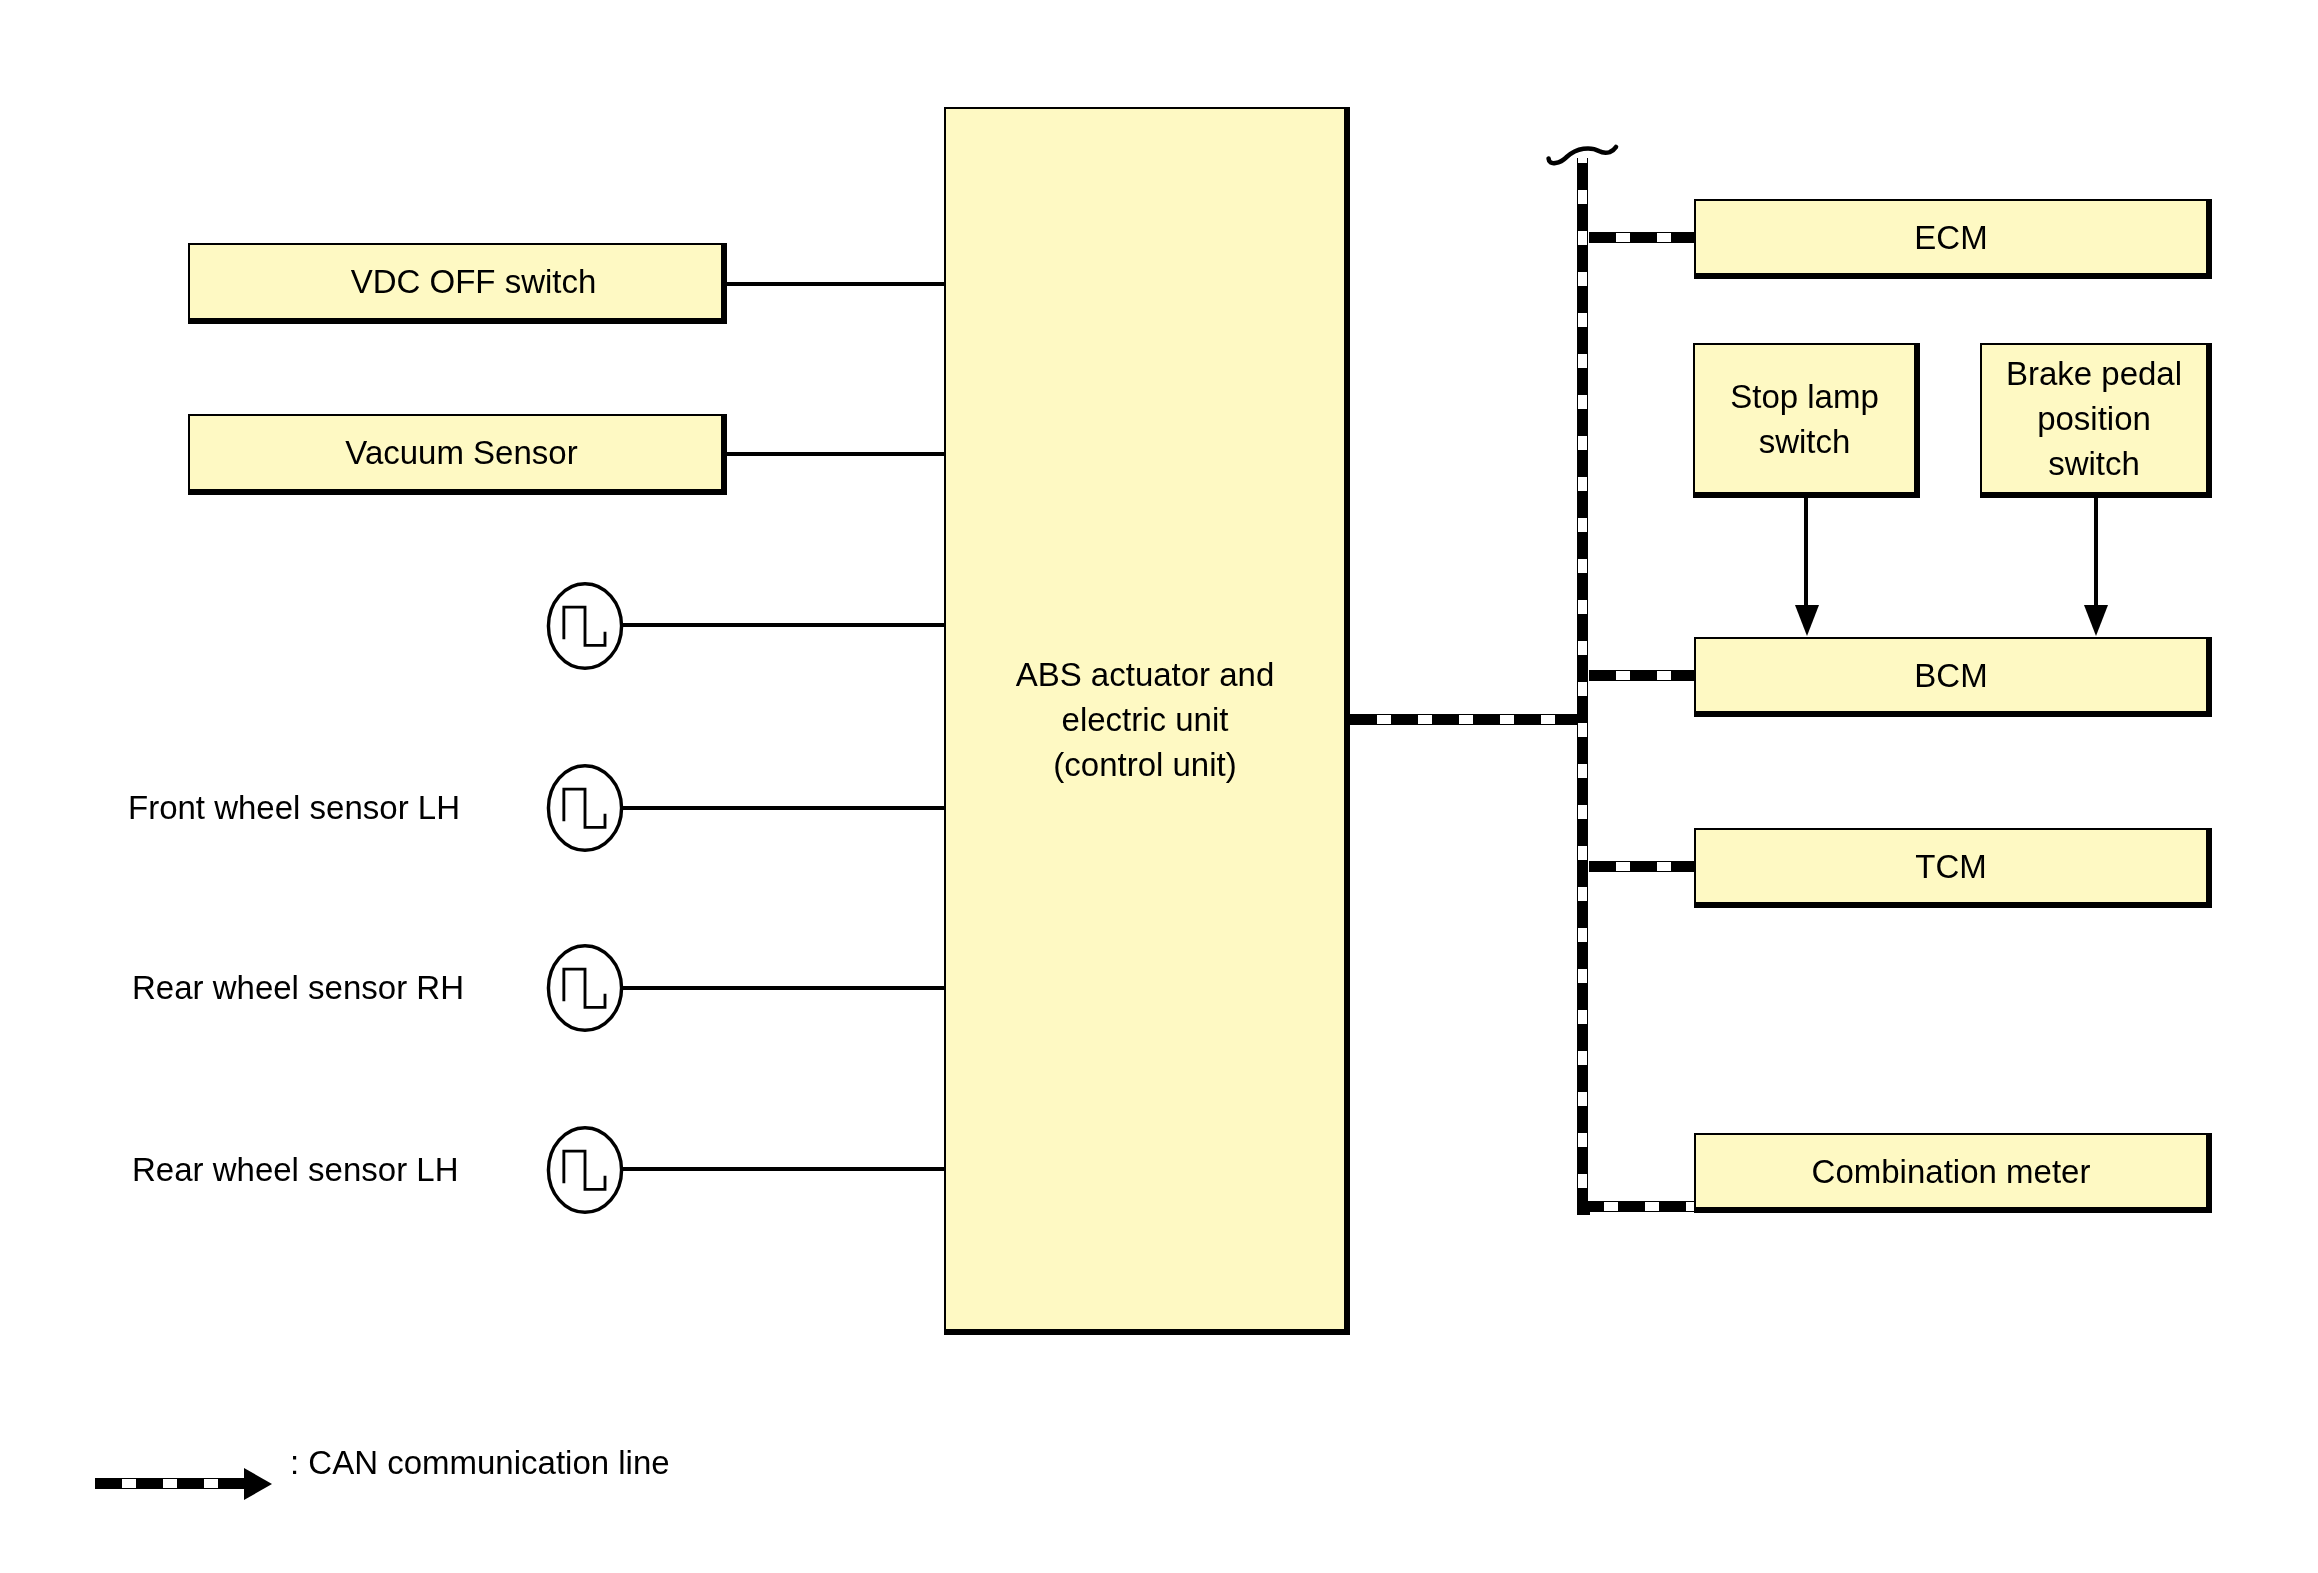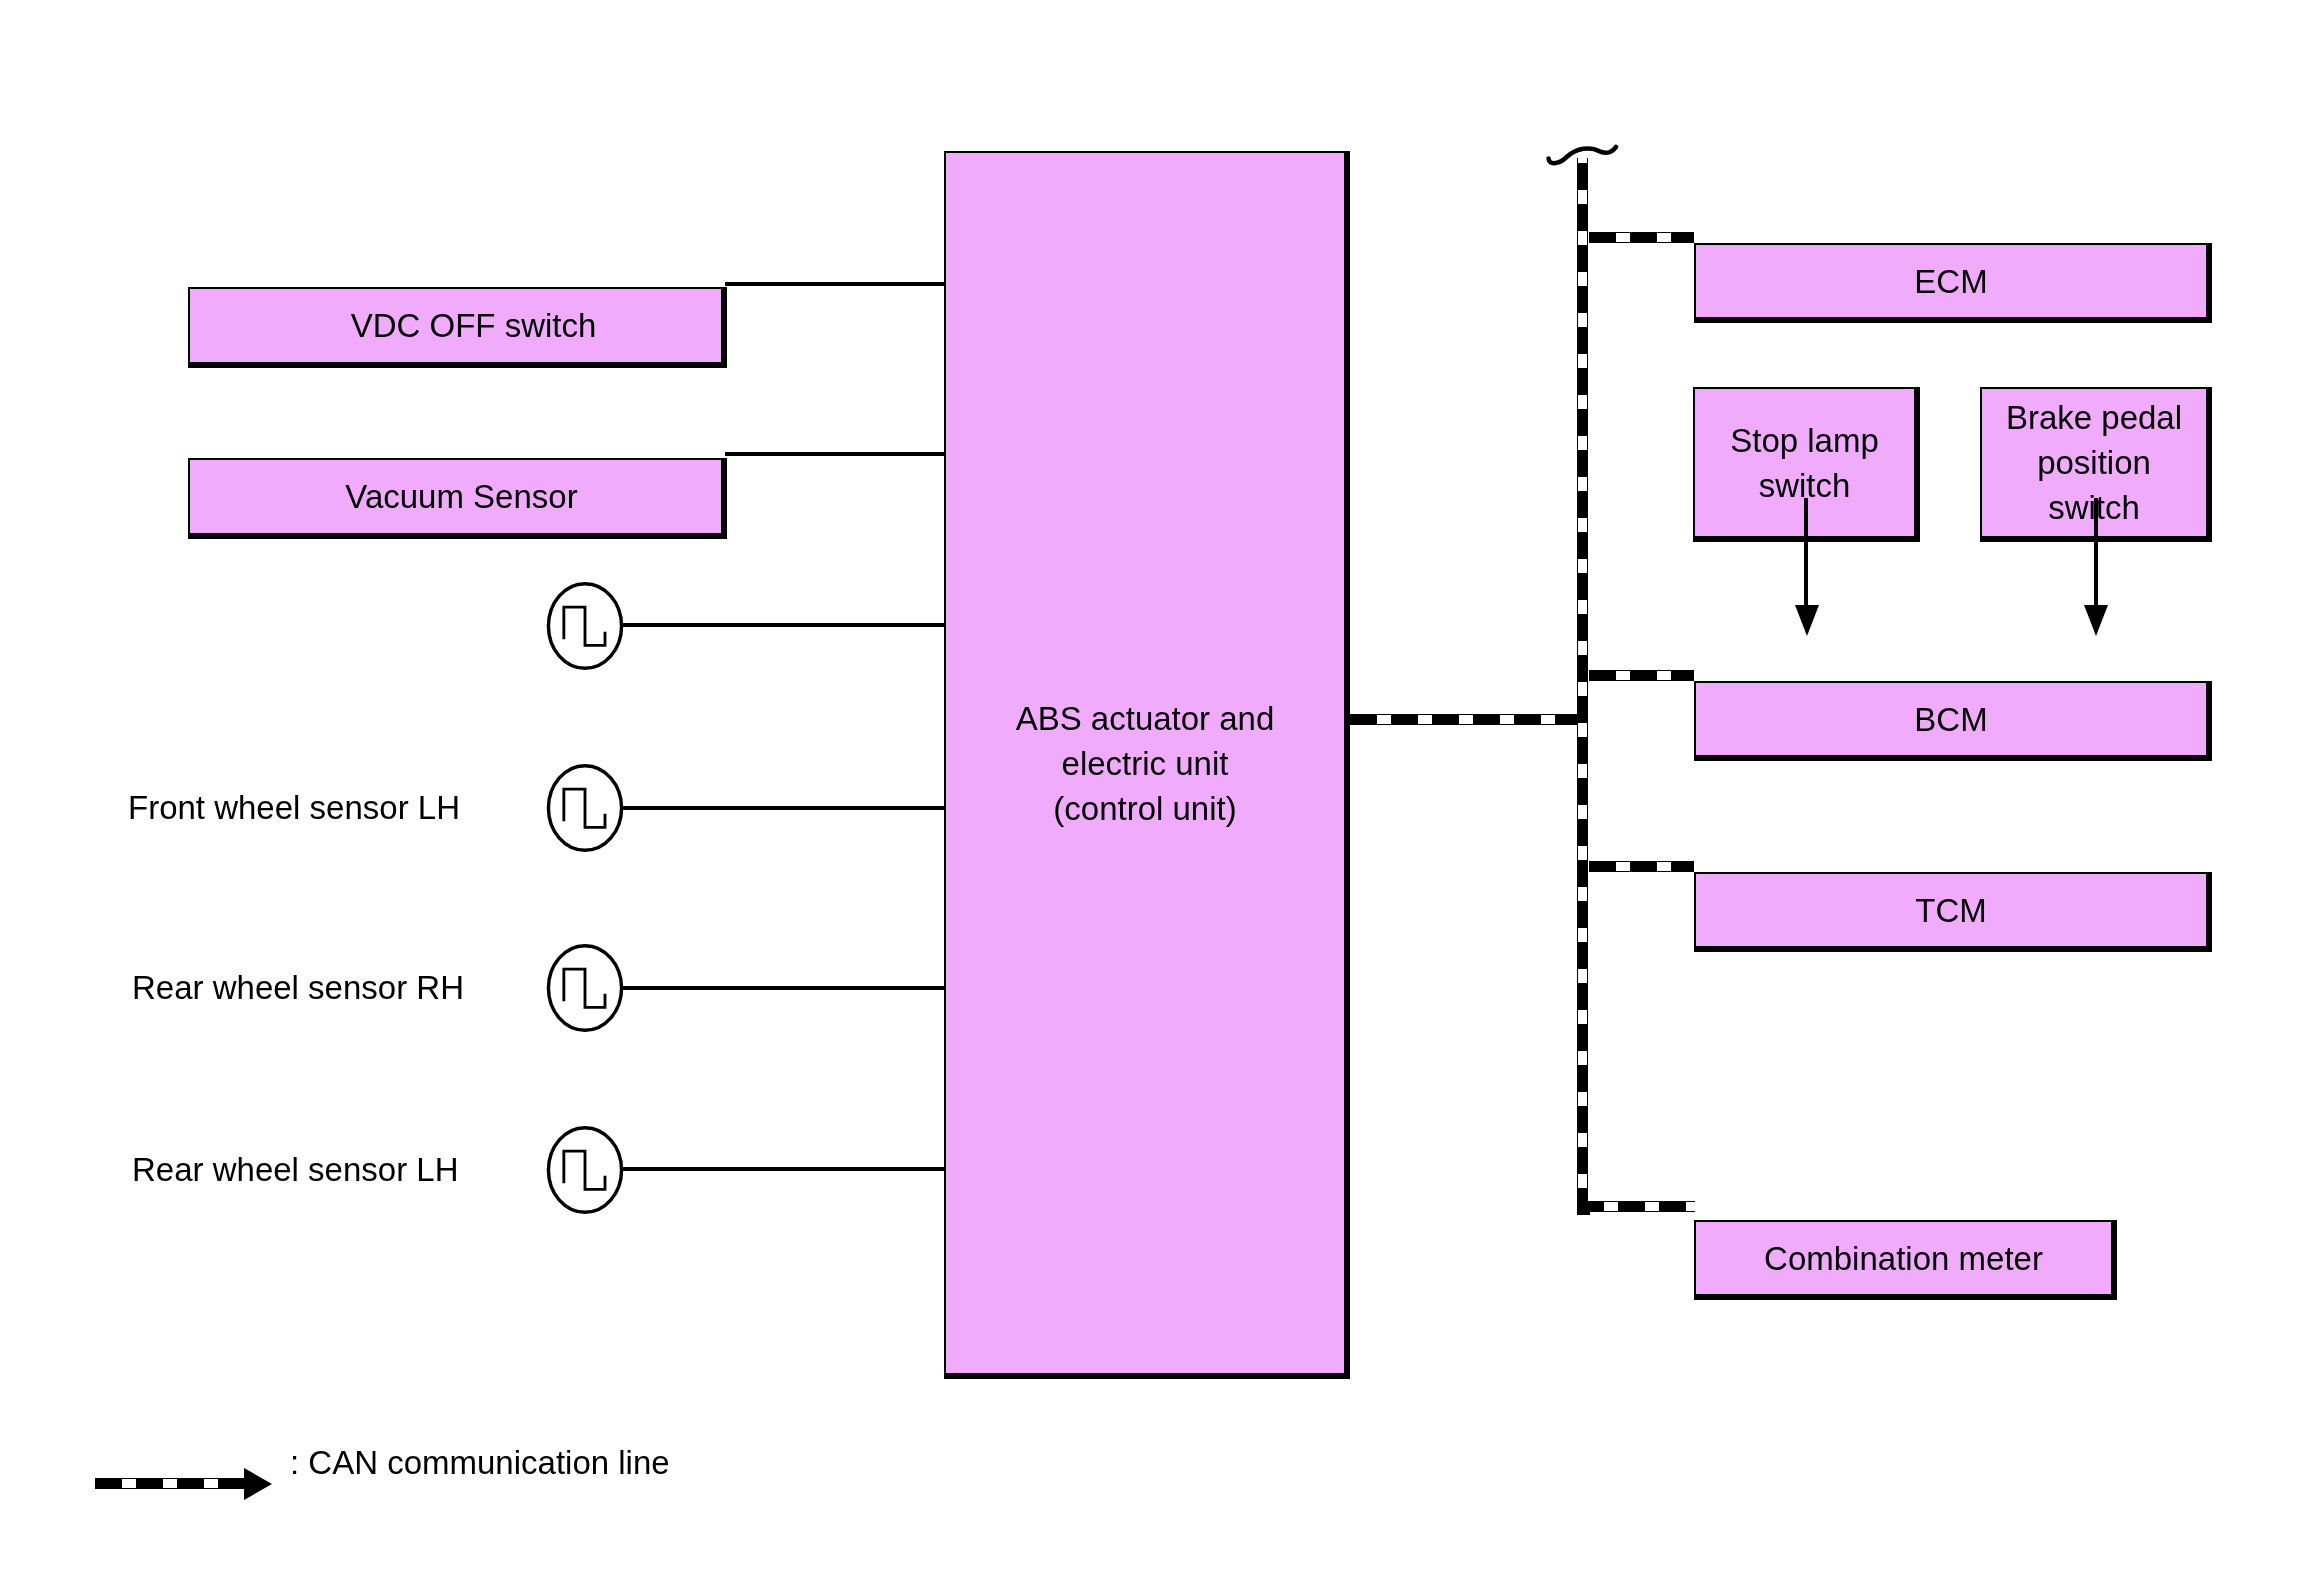--- a/index.html
+++ b/index.html
@@ -8,32 +8,31 @@
     width: 2319px;
     height: 1573px;
     background: #ffffff;
     font-family: "Liberation Sans", sans-serif;
     color: #000000;
     overflow: hidden;
   }
   .box {
     position: absolute;
     box-sizing: border-box;
-    background: #f0abfc;
+    background: #fef9c3;
     border: 2.9px solid #000000;
     border-right-width: 6.3px;
     border-bottom-width: 6.3px;
     display: flex;
     flex-direction: column;
     justify-content: center;
     text-align: center;
     font-size: 33px;
     line-height: 45px;
     white-space: nowrap;
-    margin-top: 44px;
   }
   .hline { position: absolute; background: #000000; height: 4px; }
   .vline { position: absolute; background: #000000; width: 4px; }
   
   .can-h {
     position: absolute;
     height: 9.2px;
     border-top: 1.7px solid #000000;
     border-bottom: 1.7px solid #000000;
     background: repeating-linear-gradient(90deg, #000000 0 27px, #ffffff 27px 41px);
@@ -156,21 +155,21 @@
   <div class="arrow-down" style="left:2084px; top:605px;"></div>
 
   <div class="box" style="left:1694px; top:828px; width:518px; height:80px;">
     <div>TCM</div>
   </div>
 
   <div class="box" style="left:1694px; top:637px; width:518px; height:80px;">
     <div>BCM</div>
   </div>
 
-  <div class="box" style="left:1694px; top:1176px; width:423px; height:80px;">
+  <div class="box" style="left:1694px; top:1133px; width:518px; height:80px;">
     <div>Combination meter</div>
   </div>
 
   <div class="can-h" style="left:95px; top:1478px; width:149px;"></div>
   <div class="arrow-right" style="left:244px; top:1468px;"></div>
   <div class="label-row" style="left:290px; top:1440px;">: CAN communication line</div>
 
 </div>
 
 

